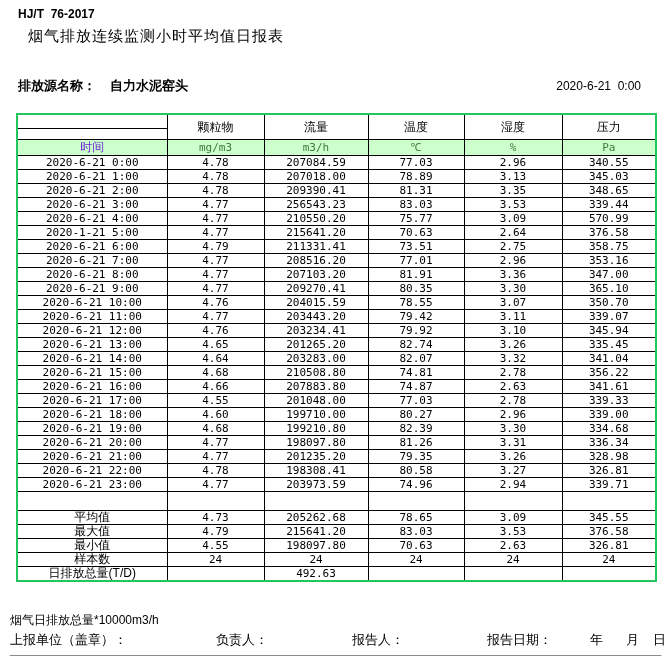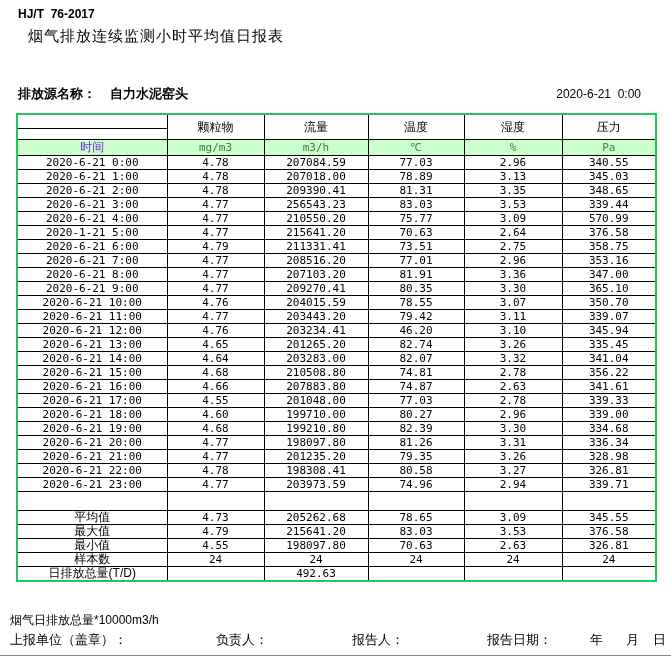--- a/index.html
+++ b/index.html
@@ -1,21 +1,21 @@
 <!DOCTYPE html>
 <html><head>
 <meta charset="utf-8">
 <style>
   html,body{margin:0;padding:0;background:#fff;color:#000;}
   .page{position:relative;width:671px;height:659px;background:#fff;overflow:hidden;
-        font-family:"Liberation Sans",sans-serif;}
+        font-family:"Liberation Sans",sans-serif;border-radius:21px;}
   .std-no{position:absolute;left:18px;top:7px;font-size:12px;font-weight:bold;white-space:pre;}
   .title{position:absolute;left:0;top:27px;width:100%;text-align:left;
          font-size:15px;font-weight:normal;letter-spacing:1px;padding-left:28px;}
-  .src-row{position:absolute;left:18px;top:84px;width:635px;display:flex;
+  .src-row{position:absolute;left:18px;top:76px;width:635px;display:flex;
            justify-content:space-between;align-items:baseline;text-align:center;}
   .src-label{font-size:13px;font-weight:bold;}
   .src-name{font-size:13px;font-weight:bold;margin-left:14px;}
   .report-dt{font-size:12px;padding-right:12px;white-space:pre;}
   table{position:absolute;left:16px;top:113px;border-collapse:collapse;table-layout:fixed;
         width:639px;border:2px solid #22c55e;
         font-family:"DejaVu Sans Mono","Liberation Sans",sans-serif;}
   td,th{border:1px solid #000;text-align:center;padding:0;font-weight:normal;
         font-size:11px;height:13px;line-height:13px;white-space:nowrap;overflow:hidden;}
   th.pollutant{font-family:"Liberation Sans",sans-serif;font-size:12px;}
@@ -171,21 +171,21 @@
           <td>4.77</td>
           <td>203443.20</td>
           <td>79.42</td>
           <td>3.11</td>
           <td>339.07</td>
         </tr>
         <tr>
           <td>2020-6-21 12:00</td>
           <td>4.76</td>
           <td>203234.41</td>
-          <td>46.20</td>
+          <td>79.92</td>
           <td>3.10</td>
           <td>345.94</td>
         </tr>
         <tr>
           <td>2020-6-21 13:00</td>
           <td>4.65</td>
           <td>201265.20</td>
           <td>82.74</td>
           <td>3.26</td>
           <td>335.45</td>

